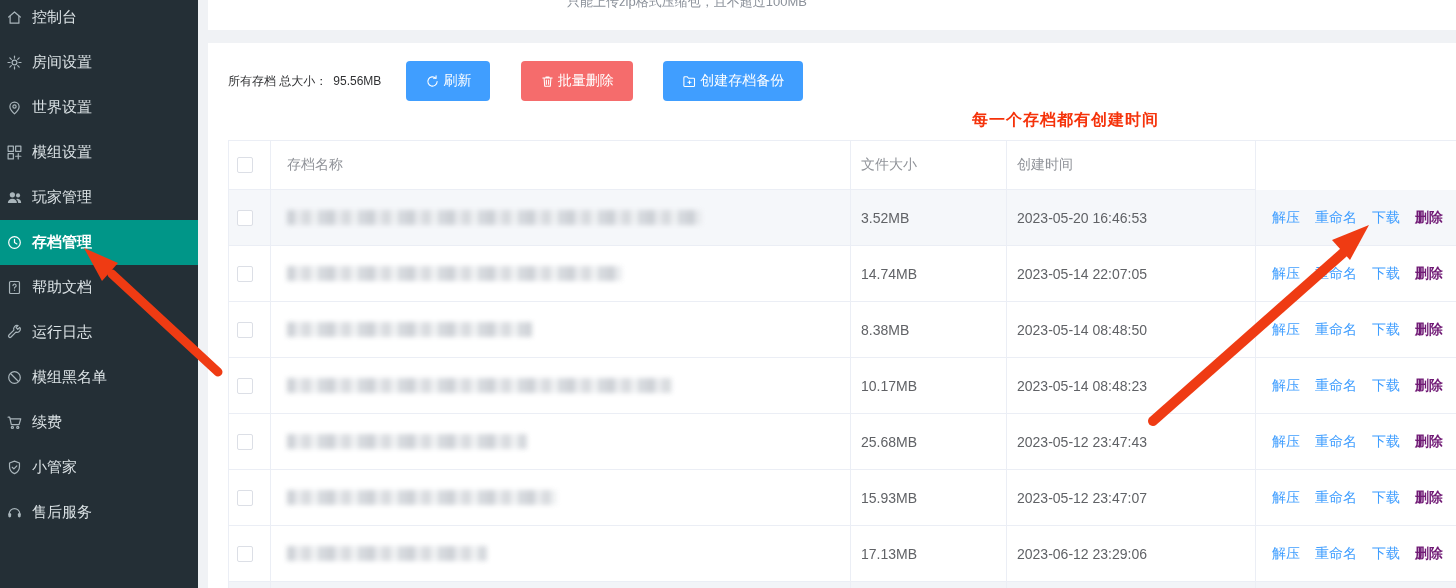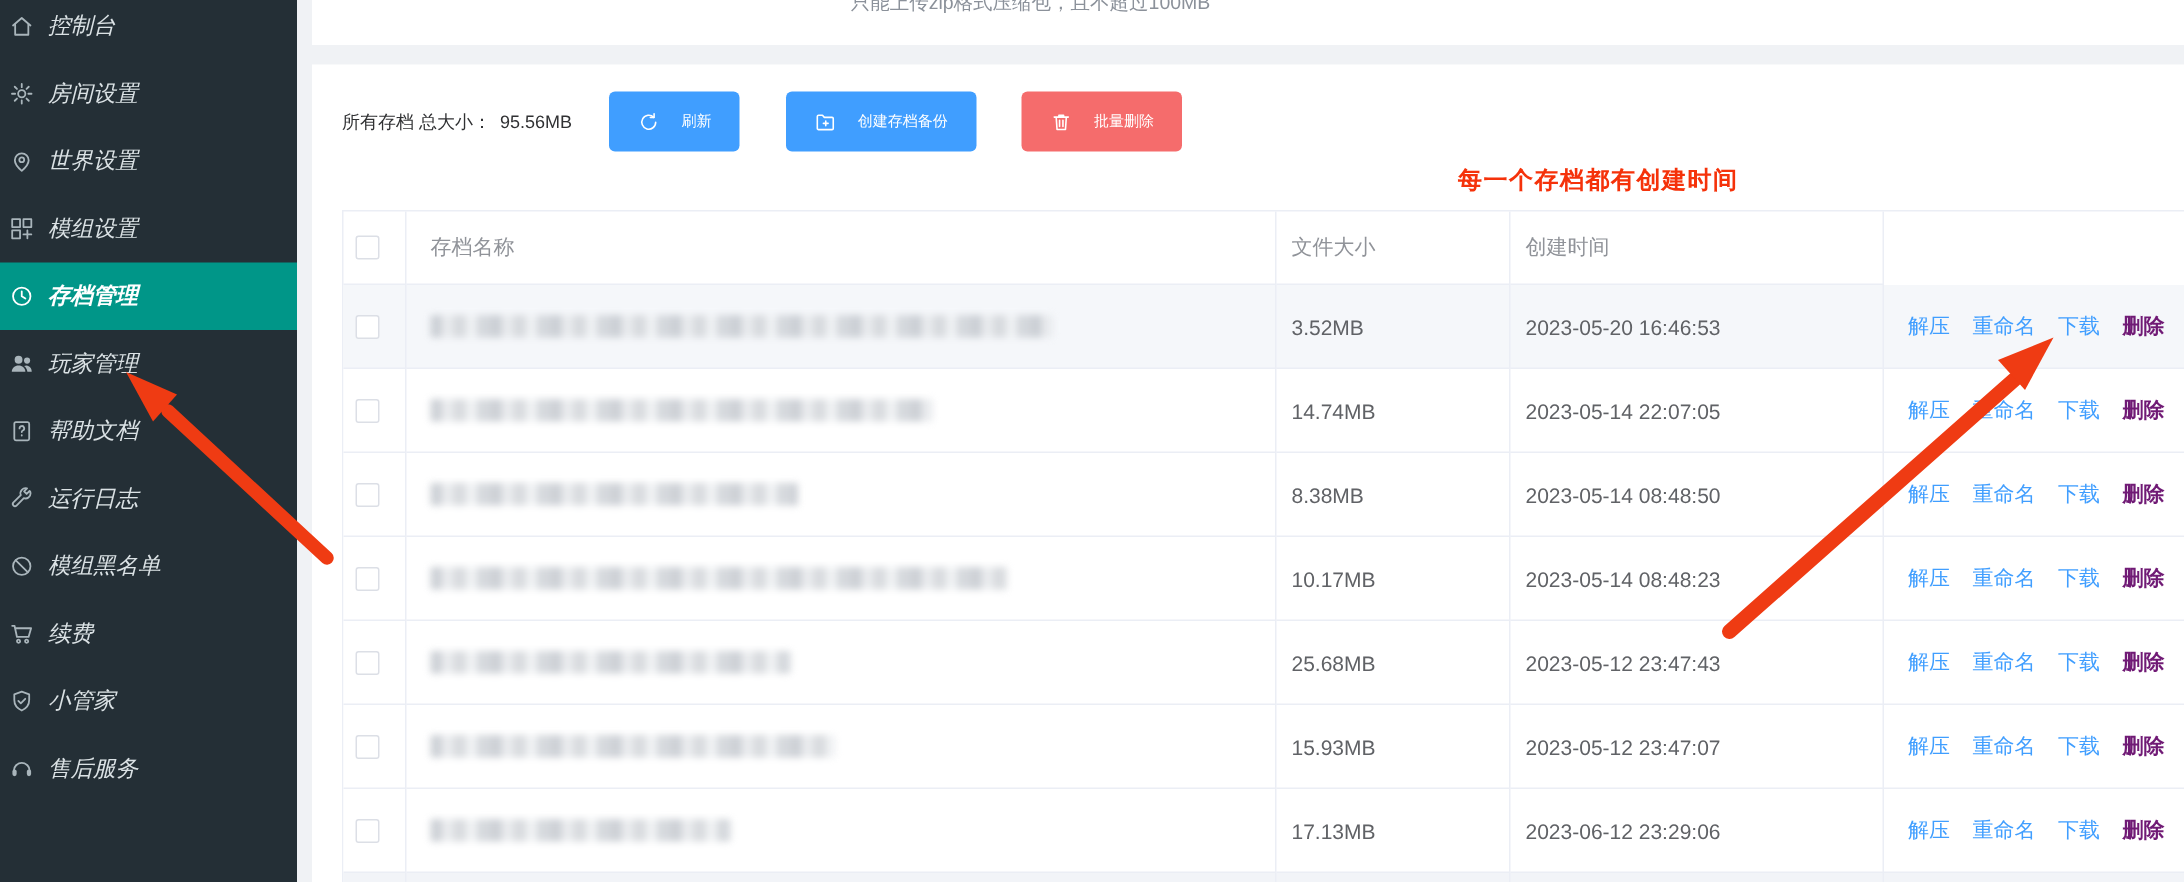--- a/index.html
+++ b/index.html
@@ -1,36 +1,36 @@
 <!DOCTYPE html>
 <html><head>
 <meta charset="utf-8">
 <style>
   html,body{margin:0;padding:0;width:1456px;height:588px;overflow:hidden;
     font-family:"Liberation Sans","DejaVu Sans",sans-serif;background:#f0f2f5;position:relative;}
   
-  .sidebar{position:absolute;left:0;top:0;bottom:0;width:198px;background:#242f36;z-index:2;font-style:italic;}
+  .sidebar{position:absolute;left:0;top:0;bottom:0;width:198px;background:#242f36;z-index:2;}
   .menu{margin-top:-5px;}
   .menu-item{height:45px;display:flex;align-items:center;padding-left:6px;
     color:#dbe2e5;font-size:15px;cursor:pointer;white-space:nowrap;}
   .menu-item .mi{width:17px;height:17px;margin-right:9px;color:#a9b5bb;flex:none;display:inline-block;}
   .menu-item .mi svg{width:100%;height:100%;display:block;}
   .menu-item.active{background:#009688;color:#ffffff;font-weight:700;}
   .menu-item.active .mi{color:#ffffff;}
   
   .topcard{position:absolute;left:208px;top:0;right:0;height:30px;background:#ffffff;z-index:1;}
   .upload-tip{position:absolute;left:479px;top:-7px;transform:translateX(-50%);
     font-size:13px;color:#8b919a;white-space:nowrap;}
   .maincard{position:absolute;left:208px;top:43px;right:0;bottom:-12px;background:#ffffff;z-index:1;}
   
   .toolbar{position:absolute;left:20px;top:18px;height:40px;display:flex;align-items:center;}
   .summary{font-size:12px;color:#303133;margin-right:25px;white-space:nowrap;}
   .summary .val{margin-left:6px;}
-  .btn{height:40px;border:none;border-radius:4px;color:#fff;font-size:10px;
-    display:inline-flex;align-items:center;justify-content:center;gap:14px;
+  .btn{height:40px;border:none;border-radius:4px;color:#fff;font-size:14px;
+    display:inline-flex;align-items:center;justify-content:center;gap:3px;
     padding:0 19px;margin-right:26px;cursor:pointer;white-space:nowrap;}
   .btn .bi{width:15px;height:15px;display:inline-block;}
   .btn .bi svg{width:100%;height:100%;display:block;}
   .btn.primary{background:#409eff;}
   .btn.danger{background:#f56c6c;}
   
   .table{position:absolute;left:20px;top:97px;right:0;bottom:0;font-size:14px;
     border-top:1px solid #ebeef5;border-left:1px solid #ebeef5;}
   .tr{display:flex;}
   .thead{height:49px;color:#909399;}
@@ -97,40 +97,40 @@
           <svg viewBox="0 0 24 24" fill="none" stroke="currentColor" stroke-width="1.7" stroke-linecap="round" stroke-linejoin="round">
             <rect x="3" y="3" width="7.4" height="7.4"></rect>
             <rect x="13.6" y="3" width="7.4" height="7.4"></rect>
             <rect x="3" y="13.6" width="7.4" height="7.4"></rect>
             <path d="M17.3 13.6v7.4M13.6 17.3H21"></path>
           </svg>
         </span>
     <span class="mi-label">模组设置</span>
   </div>
 
-  <div class="menu-item active">
-    <span class="mi">
-          <svg viewBox="0 0 24 24" fill="none" stroke="currentColor" stroke-width="1.7" stroke-linecap="round" stroke-linejoin="round">
-            <circle cx="12" cy="12" r="8.2"></circle>
-            <path d="M12 7.4V12l3.4 2.1"></path>
-          </svg>
-        </span>
-    <span class="mi-label">存档管理</span>
-  </div>
-
   <div class="menu-item">
     <span class="mi">
           <svg viewBox="0 0 24 24" fill="currentColor">
             <circle cx="9" cy="8.2" r="3.7"></circle>
             <path d="M2.6 19.6c0-3.5 2.9-6 6.4-6s6.4 2.5 6.4 6z"></path>
             <circle cx="17" cy="9" r="2.9"></circle>
             <path d="M16.5 13.6c2.9.4 4.9 2.5 4.9 6h-4.1c-.3-2.4-1.4-4.4-3.1-5.5z"></path>
           </svg>
         </span>
     <span class="mi-label">玩家管理</span>
+  </div>
+
+  <div class="menu-item active">
+    <span class="mi">
+          <svg viewBox="0 0 24 24" fill="none" stroke="currentColor" stroke-width="1.7" stroke-linecap="round" stroke-linejoin="round">
+            <circle cx="12" cy="12" r="8.2"></circle>
+            <path d="M12 7.4V12l3.4 2.1"></path>
+          </svg>
+        </span>
+    <span class="mi-label">存档管理</span>
   </div>
 
   <div class="menu-item">
     <span class="mi">
           <svg viewBox="0 0 24 24" fill="none" stroke="currentColor" stroke-width="1.7" stroke-linecap="round" stroke-linejoin="round">
             <rect x="5" y="3.5" width="14" height="17" rx="1.5"></rect>
             <path d="M9.9 9.3a2.2 2.2 0 1 1 3.1 2c-.7.3-1 .8-1 1.5"></path>
             <path d="M12 15.7v.3"></path>
           </svg>
         </span>
@@ -204,37 +204,37 @@
   <button class="btn primary">
     <span class="bi">
             <svg viewBox="0 0 24 24" fill="none" stroke="currentColor" stroke-width="1.7" stroke-linecap="round" stroke-linejoin="round">
               <path d="M19.4 12a7.4 7.4 0 1 1-2.1-5.2"></path>
               <path d="M17.7 2.9v4h-4"></path>
             </svg>
           </span>
     <span class="btn-label">刷新</span>
   </button>
 
+  <button class="btn danger">
+    <span class="bi">
+            <svg viewBox="0 0 24 24" fill="none" stroke="currentColor" stroke-width="1.7" stroke-linecap="round" stroke-linejoin="round">
+              <path d="M4.5 6.5h15M9.5 6.5V4.7h5v1.8M6.6 6.5l.9 13.2h9l.9-13.2M10.2 9.8v6.6M13.8 9.8v6.6"></path>
+            </svg>
+          </span>
+    <span class="btn-label">批量删除</span>
+  </button>
+
   <button class="btn primary">
     <span class="bi">
             <svg viewBox="0 0 24 24" fill="none" stroke="currentColor" stroke-width="1.7" stroke-linecap="round" stroke-linejoin="round">
               <path d="M3 18.6V5.8c0-.7.6-1.3 1.3-1.3h4.2l2 2.3h8.2c.7 0 1.3.6 1.3 1.3v10.5c0 .7-.6 1.3-1.3 1.3H4.3c-.7 0-1.3-.6-1.3-1.3z"></path>
               <path d="M12 10.7v5M9.5 13.2h5"></path>
             </svg>
           </span>
     <span class="btn-label">创建存档备份</span>
-  </button>
-
-  <button class="btn danger">
-    <span class="bi">
-            <svg viewBox="0 0 24 24" fill="none" stroke="currentColor" stroke-width="1.7" stroke-linecap="round" stroke-linejoin="round">
-              <path d="M4.5 6.5h15M9.5 6.5V4.7h5v1.8M6.6 6.5l.9 13.2h9l.9-13.2M10.2 9.8v6.6M13.8 9.8v6.6"></path>
-            </svg>
-          </span>
-    <span class="btn-label">批量删除</span>
   </button>
 </span>
   </div>
 
   <div class="table">
     <div class="tr thead">
       <div class="cell c0">
         <span class="cb"></span>
       </div>
       <div class="cell c1">存档名称</div>

